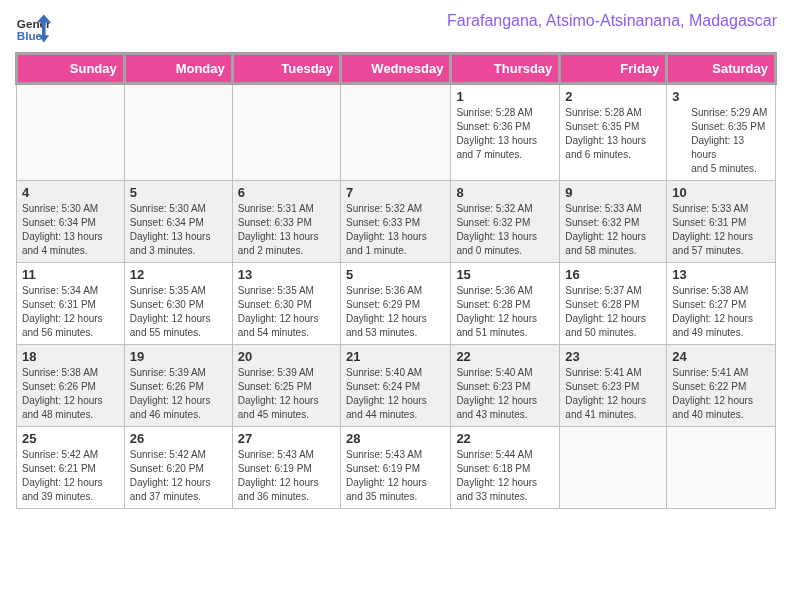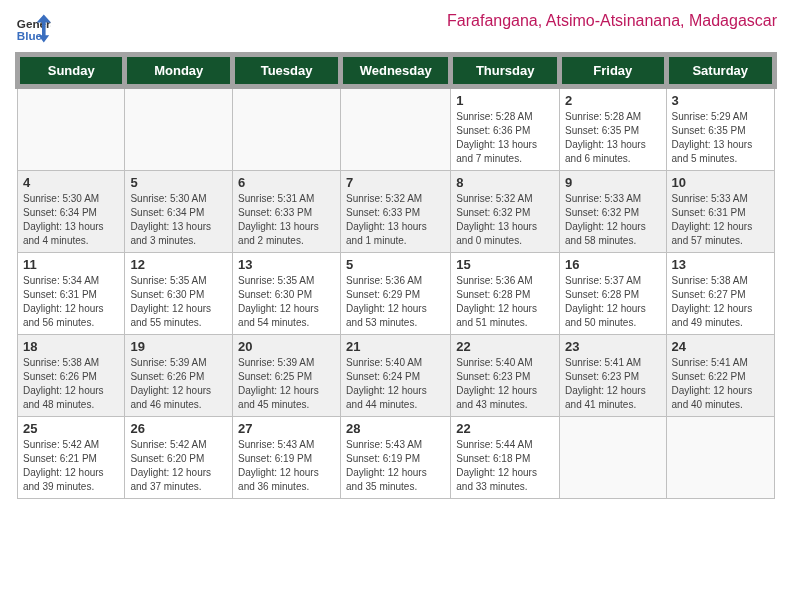--- a/index.html
+++ b/index.html
@@ -29,35 +29,35 @@
       text-align: right;
     }
     .main-title {
       font-size: 36px;
       font-weight: bold;
       color: #333;
       line-height: 1.1;
     }
     .subtitle {
       font-size: 16px;
-      color: #be185d;
+      color: #8b5cf6;
       margin-top: 2px;
     }
     .calendar {
       width: 100%;
       border-collapse: collapse;
       margin-top: 6px;
     }
     .calendar th {
-      background-color: #14532d;
+      background-color: #ec4899;
       color: #fff;
-      text-align: center;
+      text-align: right;
       padding: 6px 6px;
       font-size: 13px;
-      border: 5px solid #a3a3a3;
+      border: 3px solid #a3a3a3;
     }
     .calendar td {
       vertical-align: top;
       border: 1px solid #c0c0c0;
       padding: 4px 5px;
       width: 113px;
       min-height: 80px;
       font-size: 10.5px;
       color: #333;
       background: #fff;
@@ -123,21 +123,21 @@
         </td>
         <td>
           <div class="day-number">2</div>
           <div class="day-info" style="white-space: pre-line;">Sunrise: 5:28 AM
 Sunset: 6:35 PM
 Daylight: 13 hours
 and 6 minutes.</div>
         </td>
         <td>
           <div class="day-number">3</div>
-          <div class="day-info" style="white-space: pre-line;">Sunrise: 5:29 AM
+          <div class="day-info" style="white-space: pre-line; margin-left: 19px;">Sunrise: 5:29 AM
 Sunset: 6:35 PM
 Daylight: 13 hours
 and 5 minutes.</div>
         </td>
       </tr>
       <tr class="row-shaded">
         <td>
           <div class="day-number">4</div>
           <div class="day-info" style="white-space: pre-line;">Sunrise: 5:30 AM
 Sunset: 6:34 PM

